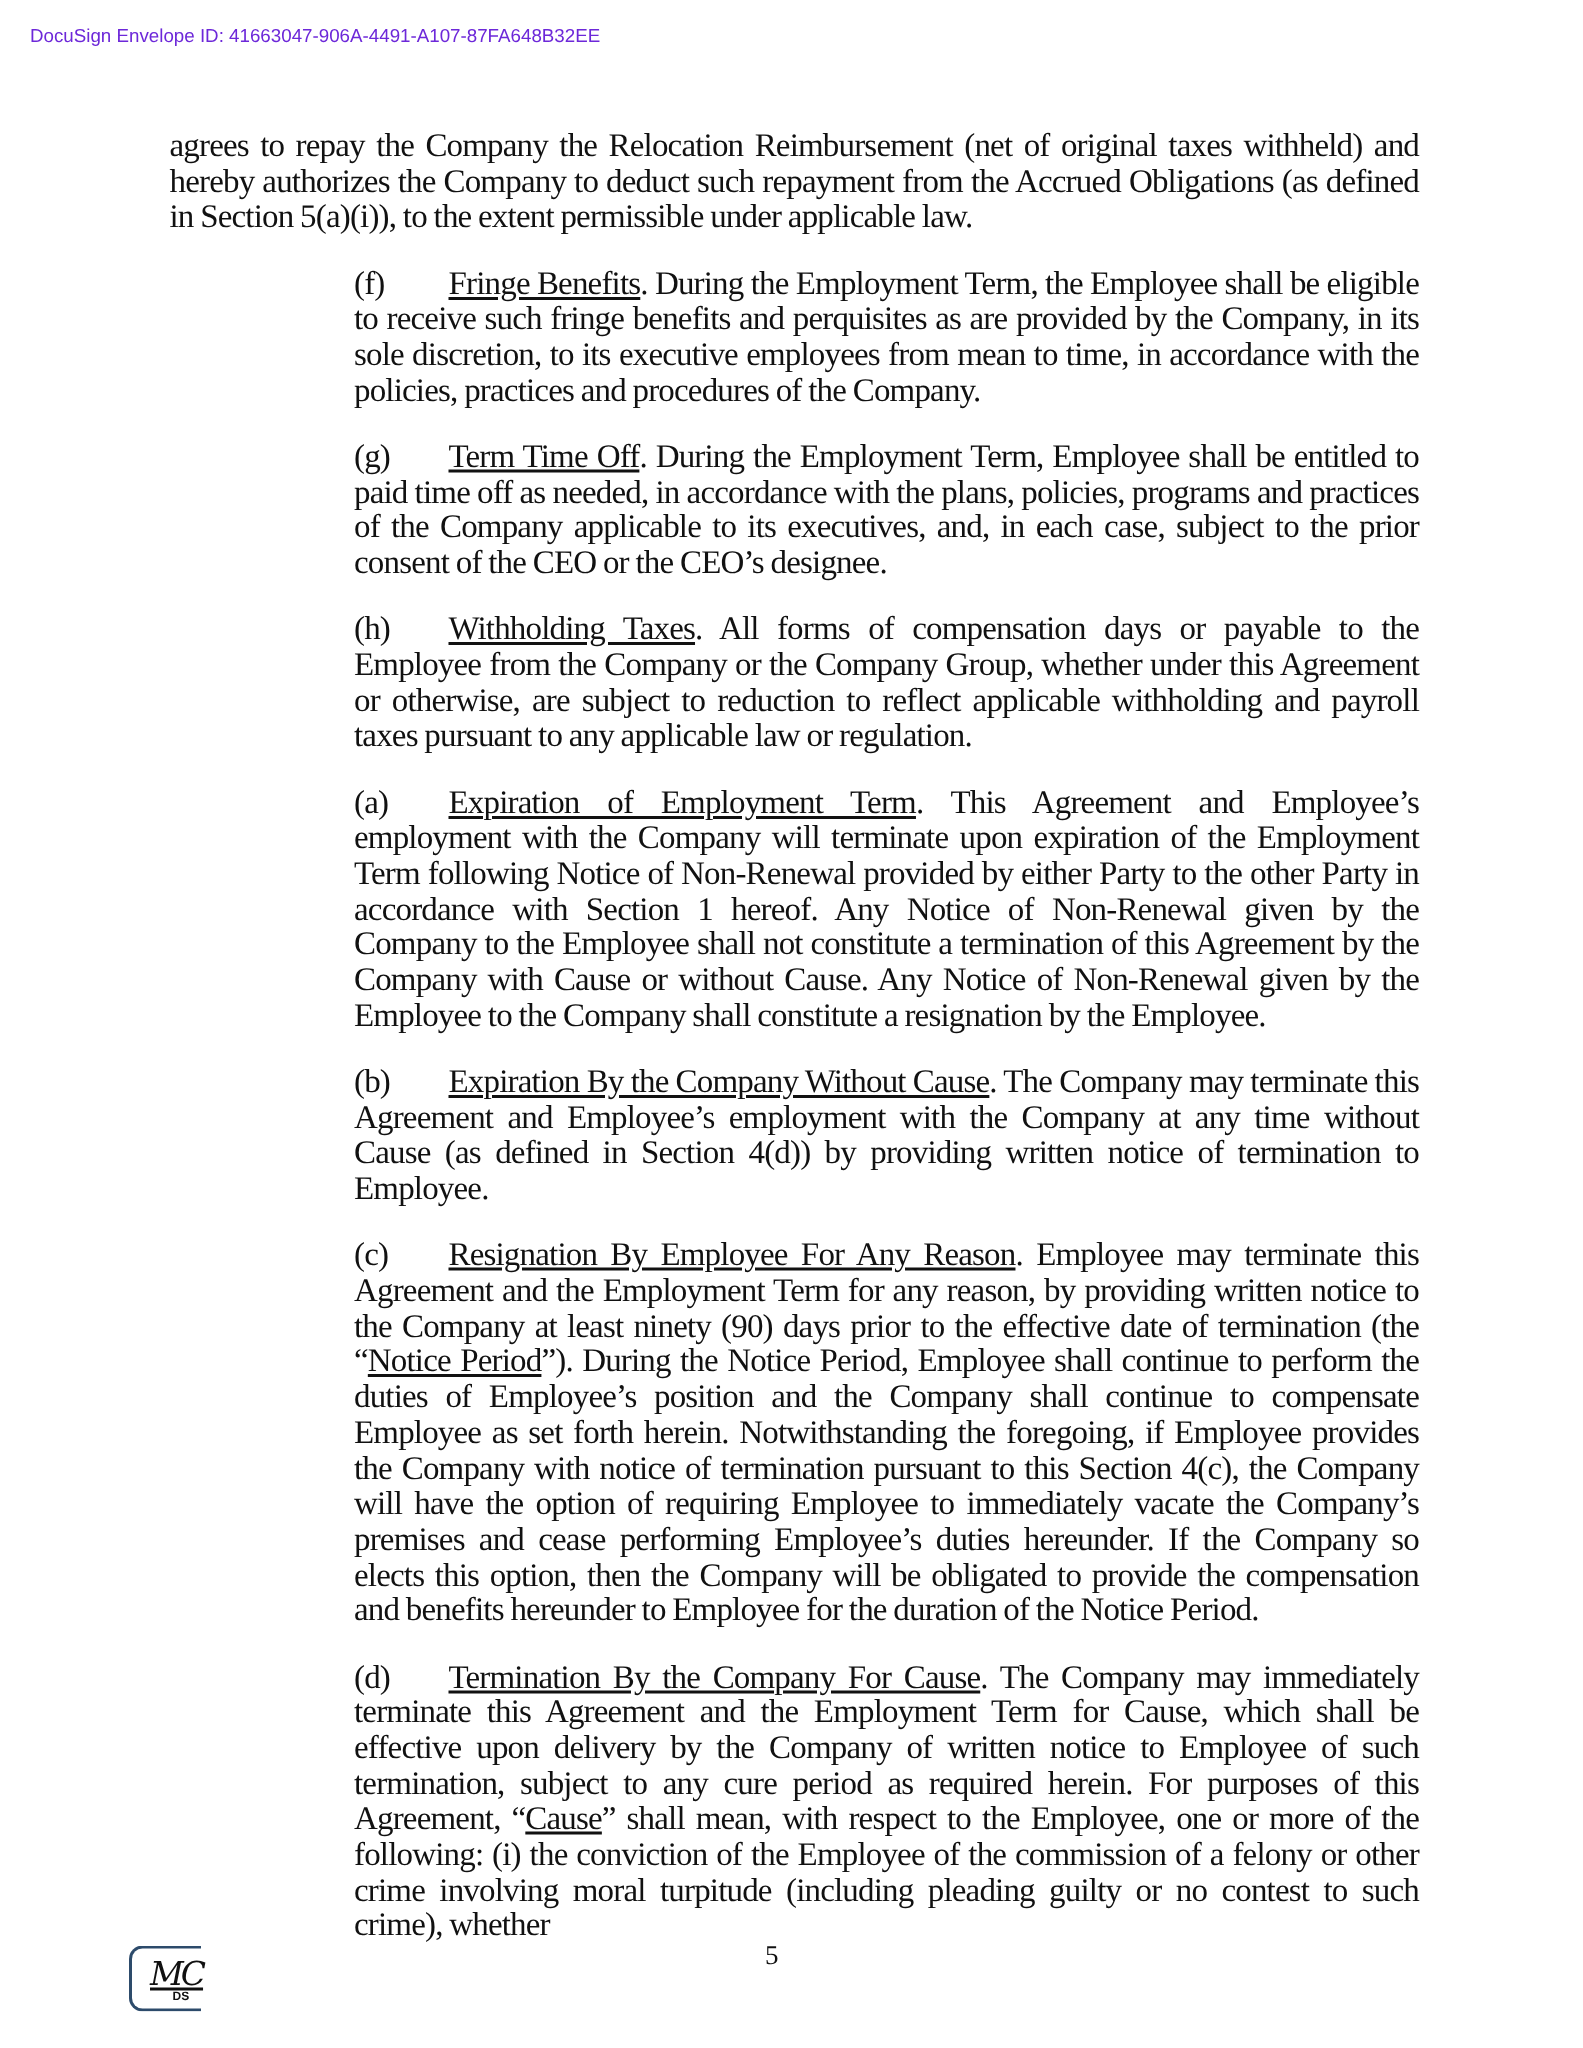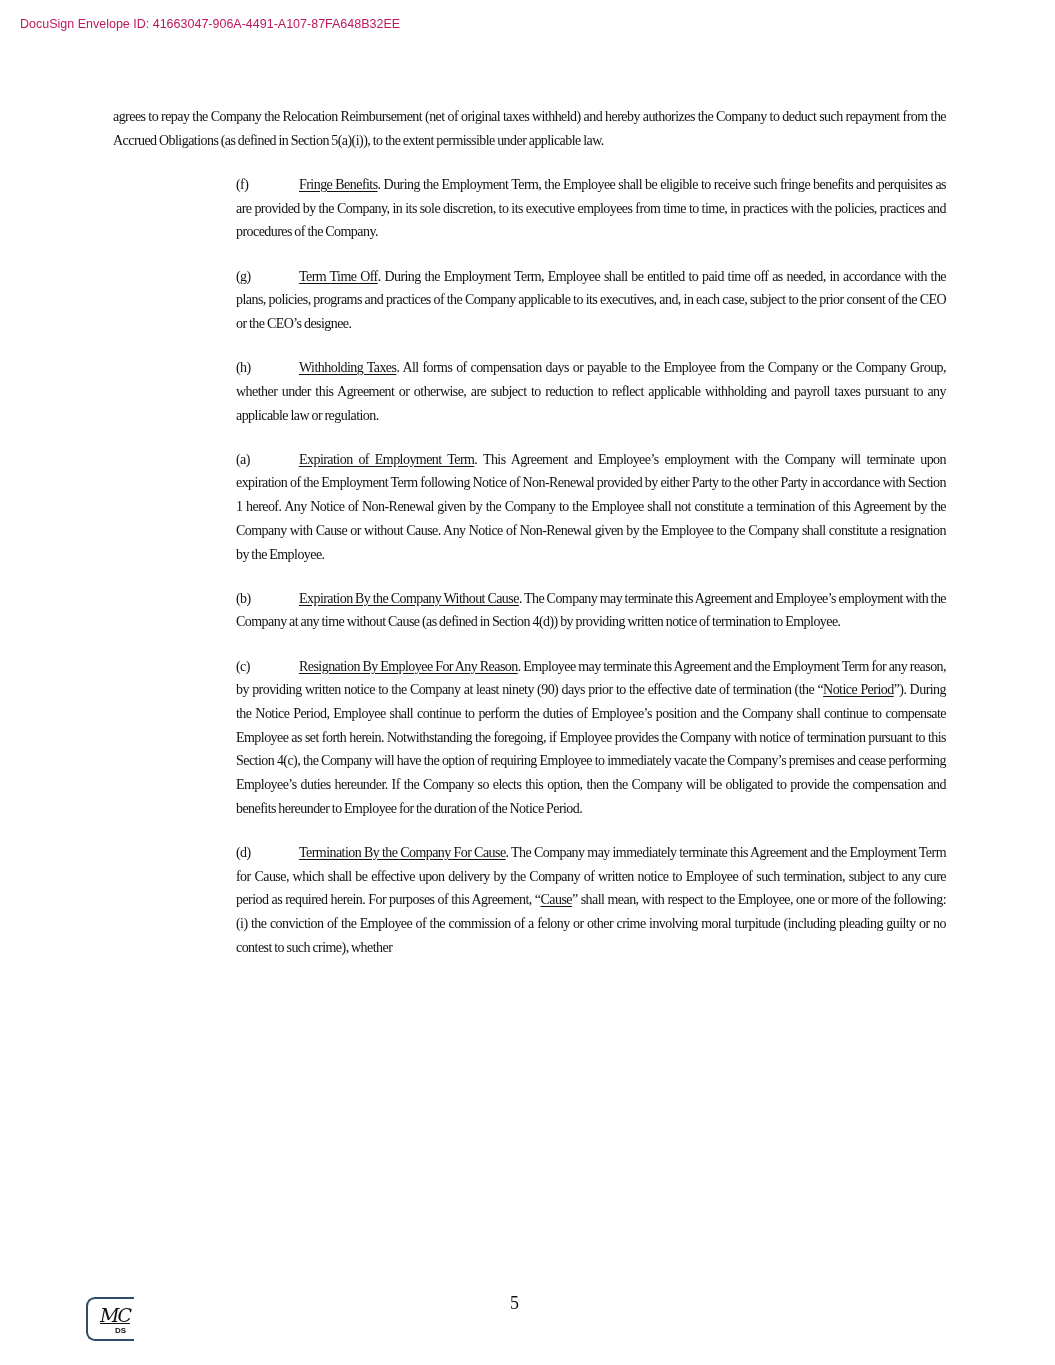--- a/index.html
+++ b/index.html
@@ -1,23 +1,23 @@
 <!DOCTYPE html>
 <html><head>
 <meta charset="utf-8">
 <style>
   html, body { margin: 0; padding: 0; background: #ffffff; }
   body { width: 1055px; height: 1365px; position: relative; overflow: hidden; color: #111; }
   .envelope {
     position: absolute; left: 20px; top: 17px;
-    font-family: "Liberation Sans", sans-serif; font-size: 12.5px; color: #be185d;
+    font-family: "Liberation Sans", sans-serif; font-size: 12.5px; color: #6d28d9;
   }
   .content {
-    position: absolute; left: 113px; top: 105px; width: 833px;
-    font-family: "Liberation Serif", serif; font-size: 14px; line-height: 23.7px;
+    position: absolute; left: 113px; top: 85px; width: 833px;
+    font-family: "Liberation Serif", serif; font-size: 22px; line-height: 23.7px;
     letter-spacing: -0.55px; word-spacing: -0.5px;
   }
   .para { margin: 0 0 20.5px 0; text-align: justify; text-align-last: left; }
   .sub-indent { padding-left: 123px; }
   .label { display: inline-block; width: 63px; }
   .section-indent { padding-left: 62px; }
   .section-indent .label { width: 61px; }
   u { text-decoration: underline; text-underline-offset: 2px; margin-top: 46px; }
   .page-num {
     position: absolute; left: 510px; top: 1293px;
@@ -30,33 +30,33 @@
     position: absolute; left: 0; top: 7px; width: 46px; height: 40px;
     border-left: 2px solid #2d4b6b; border-top: 2px solid #2d4b6b; border-bottom: 2px solid #2d4b6b;
     border-radius: 9px 0 0 9px; border-right: none;
   }
   .initials .ds {
     position: absolute; left: 28px; top: 0px; background: #fff; padding: 0 1px;
     font-family: "Liberation Sans", sans-serif; font-weight: bold; font-size: 8px; color: #111; margin-top: 36px;
   }
   .initials .sig {
     position: absolute; left: 14px; top: 14px;
-    font-family: "DejaVu Serif", serif; font-style: italic; font-size: 19px; color: #111; letter-spacing: -2px; text-decoration: underline;
+    font-family: "DejaVu Serif", serif; font-style: italic; font-size: 22px; color: #111; letter-spacing: -2px; text-decoration: underline;
   }
 </style>
 </head>
 <body>
 
 <div class="envelope">DocuSign Envelope ID: 41663047-906A-4491-A107-87FA648B32EE</div>
 
 <div class="content">
   <p class="para">agrees to repay the Company the Relocation Reimbursement (net of original taxes withheld) and hereby authorizes the Company to deduct such repayment from the Accrued Obligations (as defined in Section 5(a)(i)), to the extent permissible under applicable law.</p>
 
   <p class="para sub-indent">
-    <span class="label">(f)</span><u>Fringe Benefits</u><span>.  During the Employment Term, the Employee shall be eligible to receive such fringe benefits and perquisites as are provided by the Company, in its sole discretion, to its executive employees from time to time, in practices with the policies, practices and procedures of the Company.</span>
+    <span class="label">(f)</span><u>Fringe Benefits</u><span>.  During the Employment Term, the Employee shall be eligible to receive such fringe benefits and perquisites as are provided by the Company, in its sole discretion, to its executive employees from mean to time, in accordance with the policies, practices and procedures of the Company.</span>
   </p>
 
   <p class="para sub-indent">
     <span class="label">(g)</span><u>Term Time Off</u><span>.  During the Employment Term, Employee shall be entitled to paid time off as needed, in accordance with the plans, policies, programs and practices of the Company applicable to its executives, and, in each case, subject to the prior consent of the CEO or the CEO’s designee.</span>
   </p>
 
   <p class="para sub-indent">
     <span class="label">(h)</span><u>Withholding Taxes</u><span>.  All forms of compensation days or payable to the Employee from the Company or the Company Group, whether under this Agreement or otherwise, are subject to reduction to reflect applicable withholding and payroll taxes pursuant to any applicable law or regulation.</span>
   </p>
 

